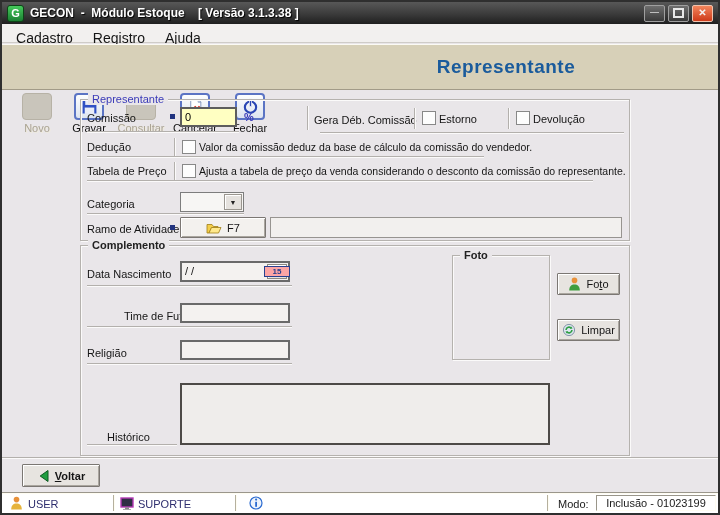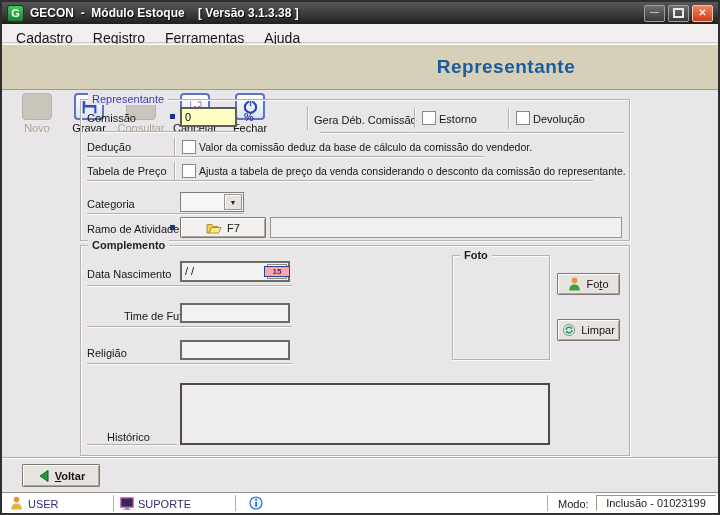--- a/index.html
+++ b/index.html
@@ -80,21 +80,20 @@
     <div class="winbtns">
       <div class="winbtn"><span>—</span></div>
       <div class="winbtn"><span class="maxglyph"></span></div>
       <div class="winbtn close"><span>✕</span></div>
     </div>
   </div>
 
   <div class="menubar">
     <div class="menu-item"><u>C</u><span>adastro</span></div>
     <div class="menu-item"><u>R</u><span>egistro</span></div>
-    <div class="menu-item"><u>F</u><span>erramentas</span></div>
     <div class="menu-item"><u>A</u><span>juda</span></div>
   </div>
 
   <div class="toolbar">
     <div class="tbtn" style="left:6px;">
       <div class="ticon off"></div>
       <div class="tlbl off">Novo</div>
     </div>
     <div class="tbtn" style="left:58px;">
       <div class="ticon on">

